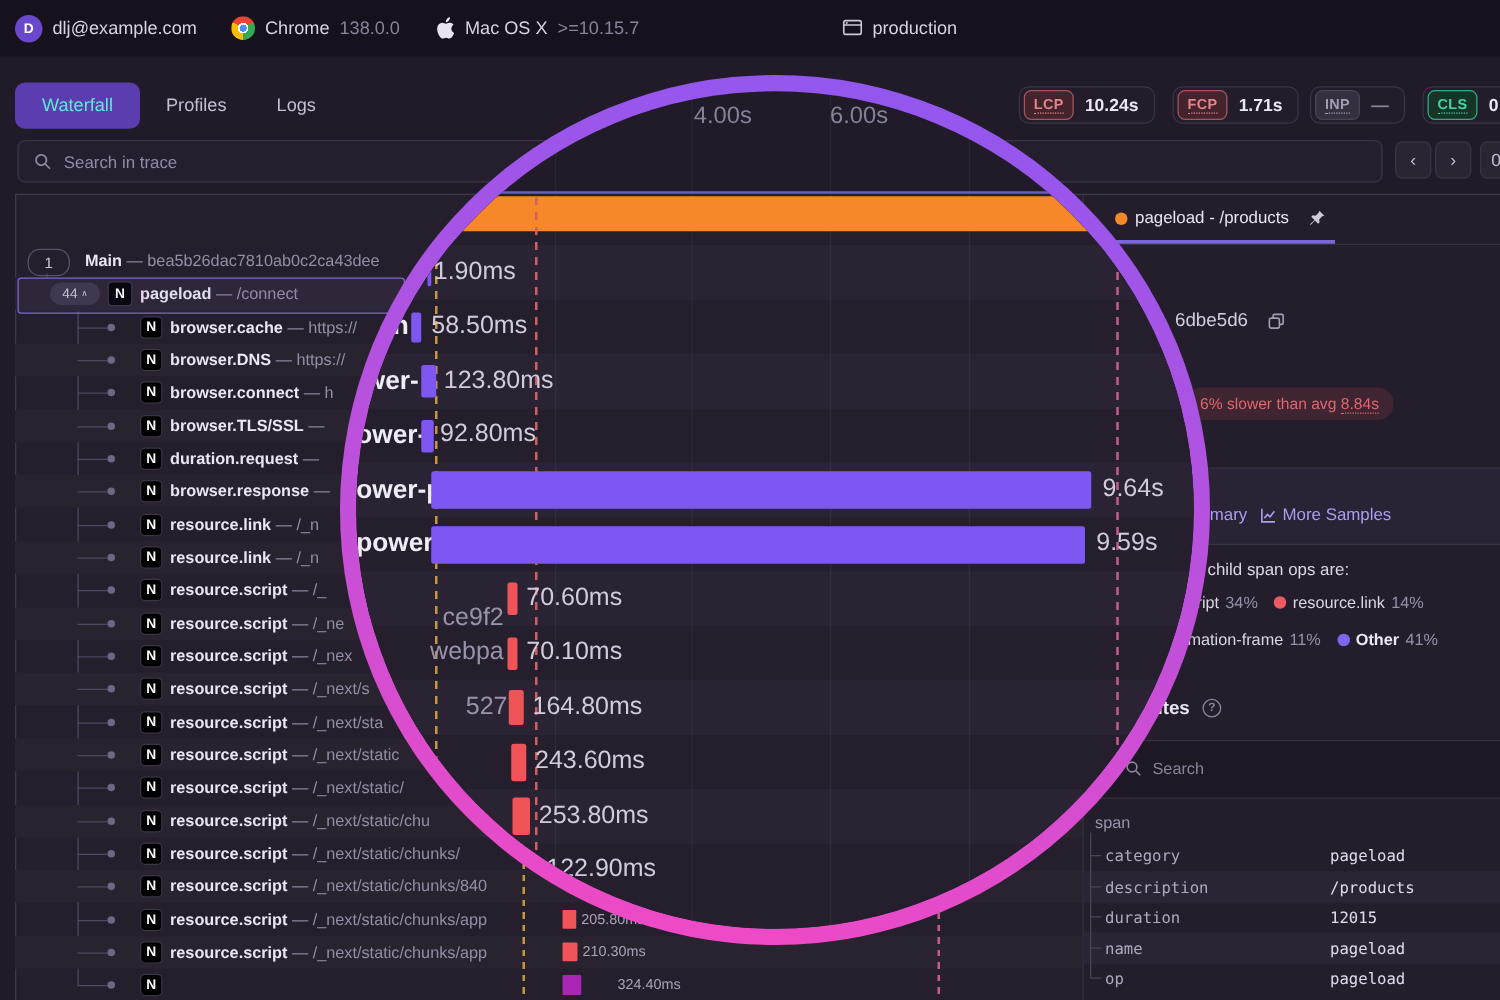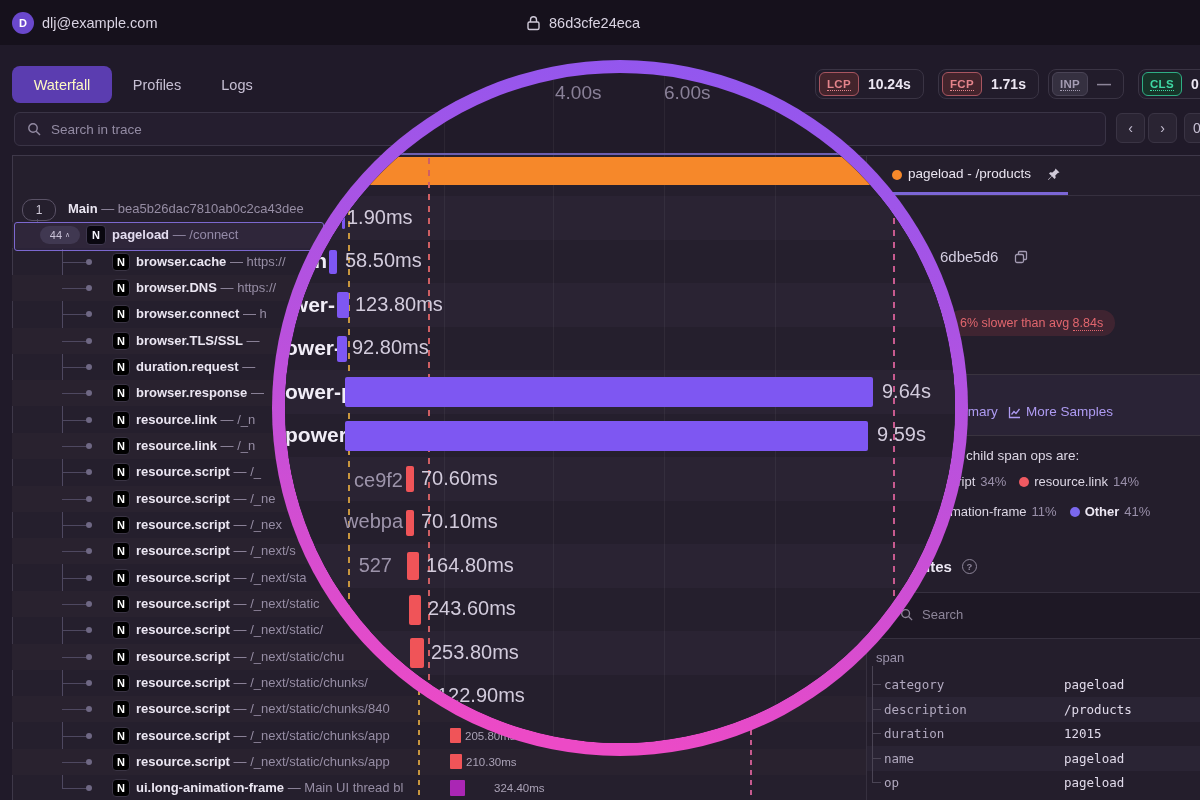--- a/index.html
+++ b/index.html
@@ -10,21 +10,21 @@
   #topbar{position:absolute;left:0;top:0;width:1200px;height:45px;background:#16111c;}
   .tb-item{position:absolute;top:0;height:45px;display:flex;align-items:center;gap:8px;font-size:14.5px;color:#d9d3e2;white-space:nowrap}
   .tb-dim{color:#8b8298}
   .avatar{width:22px;height:22px;border-radius:50%;background:#6a48cc;color:#fff;font-size:11px;font-weight:bold;display:flex;align-items:center;justify-content:center}
   .chrome-icon{width:19px;height:19px;border-radius:50%;background:
     radial-gradient(circle at 50% 50%, #4e8df5 0 21%, transparent 22%),
     radial-gradient(circle at 50% 50%, #ffffff 0 31%, transparent 32%),
     conic-gradient(from -60deg, #ea4335 0 120deg, #34a853 120deg 240deg, #fbbc05 240deg 360deg);}
   
   .tab{position:absolute;top:66px;height:37px;display:flex;align-items:center;justify-content:center;font-size:14.5px;color:#c6bfd3;border-radius:8px;cursor:default}
-  .tab.active{background:#5b3db0;color:#fef9c3}
+  .tab.active{background:#5b3db0;color:#5eead4}
   
   .vital{position:absolute;top:69px;height:30px;display:flex;align-items:center;background:#221c2b;border:1px solid #3a3444;border-radius:8px;padding:3px;box-sizing:border-box}
   .vchip{height:22px;padding:0 7px;border-radius:6px;display:flex;align-items:center;font-size:11.5px;font-weight:bold;letter-spacing:.3px}
   .vchip b{border-bottom:1px dotted currentColor;font-weight:bold}
   .vchip.bad{background:#43242c;border:1px solid #a85560;color:#e4848b}
   .vchip.none{background:#353040;border:1px solid #4a4456;color:#a49cb3}
   .vchip.good{background:#173429;border:1px solid #2fae84;color:#3fd9a4}
   .vval{padding:0 9px;font-size:14px;color:#ece7f3;font-weight:bold}
   
   #searchbar{position:absolute;left:14px;top:112px;width:1092px;height:34px;background:#251e2f;border:1px solid #3a3446;border-radius:6px;display:flex;align-items:center;gap:9px;padding:0 12px;box-sizing:border-box;font-size:13.5px;color:#938ba3}
@@ -77,28 +77,43 @@
   svg{display:block}
 </style>
 </head>
 <body>
 
 <div id="topbar">
   <div class="tb-item" style="left:12px">
     <span class="avatar">D</span>
     <span>dlj@example.com</span>
   </div>
-  <div class="tb-item" style="left:526px">
+  <div class="tb-item" style="left:185px">
+    <span class="chrome-icon"></span>
+    <span>Chrome</span>
+    <span class="tb-dim">138.0.0</span>
+  </div>
+  <div class="tb-item" style="left:348px">
     <span>
-        <svg width="15" height="16" viewBox="0 0 15 16">
-          <rect x="2" y="7" width="11" height="7.5" rx="1.5" stroke="#cfc9d8" fill="none" stroke-width="1.4"></rect>
-          <path d="M4.5 7V4.8a3 3 0 0 1 6 0V7" stroke="#cfc9d8" fill="none" stroke-width="1.4"></path>
+        <svg width="16" height="19" viewBox="0 0 17 20">
+          <path d="M13.9 10.4c0-2.2 1.8-3.3 1.9-3.3-1-1.5-2.6-1.7-3.2-1.7-1.4-.1-2.7.8-3.4.8-.7 0-1.8-.8-2.9-.8-1.5 0-2.9.9-3.7 2.2-1.6 2.7-.4 6.8 1.1 9 .8 1.1 1.7 2.3 2.8 2.3 1.1 0 1.6-.7 2.9-.7 1.3 0 1.7.7 2.9.7 1.2 0 2-1.1 2.7-2.2.9-1.3 1.2-2.5 1.2-2.6 0 0-2.3-.9-2.3-3.7zM11.8 3.6c.6-.7 1-1.8.9-2.8-.9 0-2 .6-2.6 1.4-.6.7-1.1 1.8-.9 2.8 1 0 2-.6 2.6-1.4z" fill="#e8e3ef"></path>
         </svg>
       </span>
-    <span>86d3cfe24eca</span>
+    <span>Mac OS X</span>
+    <span class="tb-dim">&gt;=10.15.7</span>
+  </div>
+  <div class="tb-item" style="left:674px">
+    <span>
+        <svg width="16" height="15" viewBox="0 0 16 15">
+          <rect x="1" y="1.5" width="14" height="11" rx="1.5" stroke="#cfc9d8" fill="none" stroke-width="1.3"></rect>
+          <line x1="1" y1="5" x2="15" y2="5" stroke="#cfc9d8" stroke-width="1.3"></line>
+          <circle cx="3.4" cy="3.3" r=".8" fill="#cfc9d8"></circle>
+        </svg>
+      </span>
+    <span>production</span>
   </div>
 </div>
 
 <div class="tab active" style="left:12px;width:100px">
     <span>Waterfall</span>
   </div>
 <div class="tab" style="left:126px;width:62px">
     <span>Profiles</span>
   </div>
 <div class="tab" style="left:214px;width:46px">
@@ -285,21 +300,20 @@
 <div class="trow alt" style="top:749px">
     <span class="stub"></span>
     <span class="cdot"></span>
     <span class="nicon">N</span>
     <span class="tlabel"><b>resource.script</b> <span class="dim">— /_next/static/chunks/app</span></span>
   </div>
 <div class="trow" style="top:775px">
     <span class="stub"></span>
     <span class="cdot"></span>
     <span class="nicon">N</span>
-    <span class="tlabel"><b>ui.long-animation-frame</b> <span class="dim">— Main UI thread bl</span></span>
   </div>
 
 <div class="vdash" style="left:418px;top:560px;height:240px;color:#c8963e"></div>
 <div class="vdash" style="left:750px;top:560px;height:240px;color:#c75a8f"></div>
 <div class="bbar" style="left:450px;top:728px;width:11px;height:15px;background:#f05458"></div>
 <div class="bdur" style="left:465px;top:728px">205.80ms</div>
 <div class="bbar" style="left:450px;top:754px;width:12px;height:15px;background:#f05458"></div>
 <div class="bdur" style="left:466px;top:754px">210.30ms</div>
 <div class="bbar" style="left:450px;top:780px;width:15px;height:16px;background:#aa26b4"></div>
 <div class="bdur" style="left:494px;top:780px">324.40ms</div>
@@ -432,29 +446,29 @@
     <div class="mdur" style="left:67px;top:263px">92.80ms</div>
 
     <div class="mfw" style="left:0;top:307px;width:57px">ower-p</div>
     <div class="mb purple" style="left:60px;top:304px;width:528px;height:30px"></div>
     <div class="mdur" style="left:597px;top:307px">9.64s</div>
 
     <div class="mfw" style="left:0;top:350px;width:57px">power</div>
     <div class="mb purple" style="left:60px;top:348px;width:523px;height:30px"></div>
     <div class="mdur" style="left:592px;top:350px">9.59s</div>
 
-    <div class="mfd" style="left:40px;top:396px;width:78px">ce9f2</div>
+    <div class="mfd" style="left:40px;top:410px;width:78px">ce9f2</div>
     <div class="mb red" style="left:121px;top:393px;width:8px;height:26px"></div>
     <div class="mdur" style="left:136px;top:394px">70.60ms</div>
 
     <div class="mfd" style="left:40px;top:437px;width:78px">webpa</div>
     <div class="mb red" style="left:121px;top:437px;width:8px;height:26px"></div>
     <div class="mdur" style="left:136px;top:437px">70.10ms</div>
 
-    <div class="mfd" style="left:29px;top:481px;width:78px">527</div>
+    <div class="mfd" style="left:43px;top:481px;width:78px">527</div>
     <div class="mb red" style="left:122px;top:479px;width:12px;height:28px"></div>
     <div class="mdur" style="left:141px;top:481px">164.80ms</div>
 
     <div class="mb red" style="left:124px;top:522px;width:12px;height:30px"></div>
     <div class="mdur" style="left:143px;top:524px">243.60ms</div>
 
     <div class="mb red" style="left:125px;top:565px;width:14px;height:30px"></div>
     <div class="mdur" style="left:146px;top:568px">253.80ms</div>
 
     <div class="mb red" style="left:126px;top:609px;width:15px;height:30px"></div>

